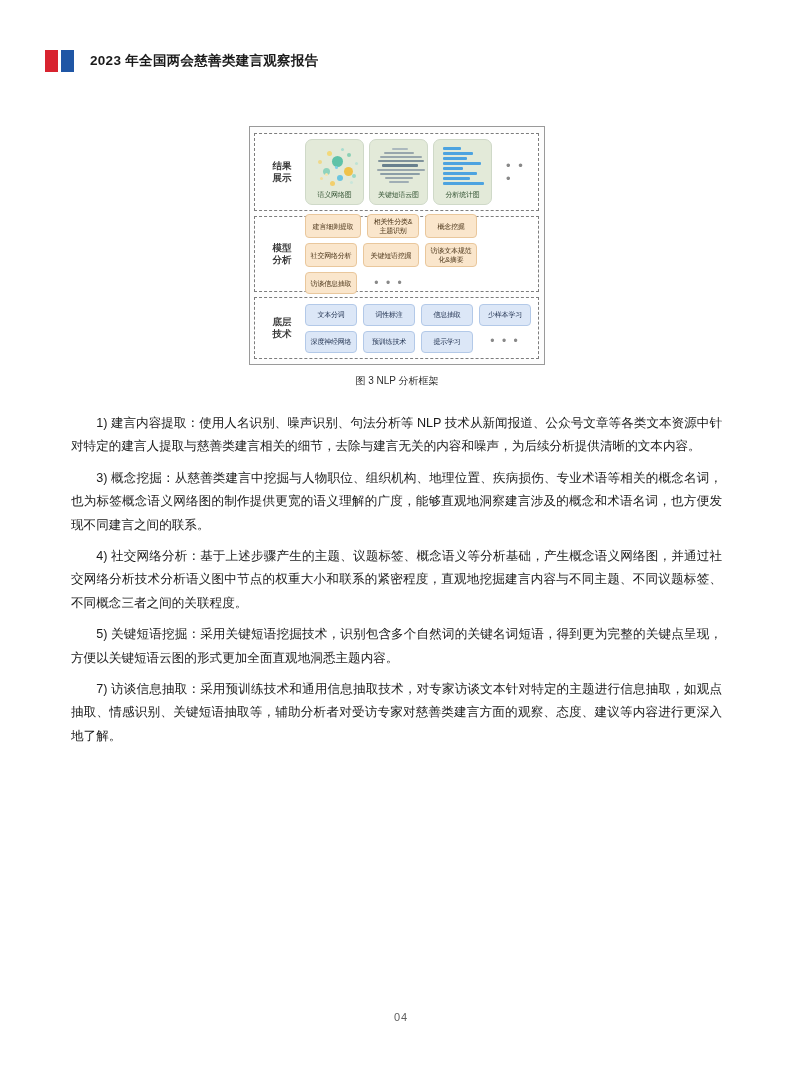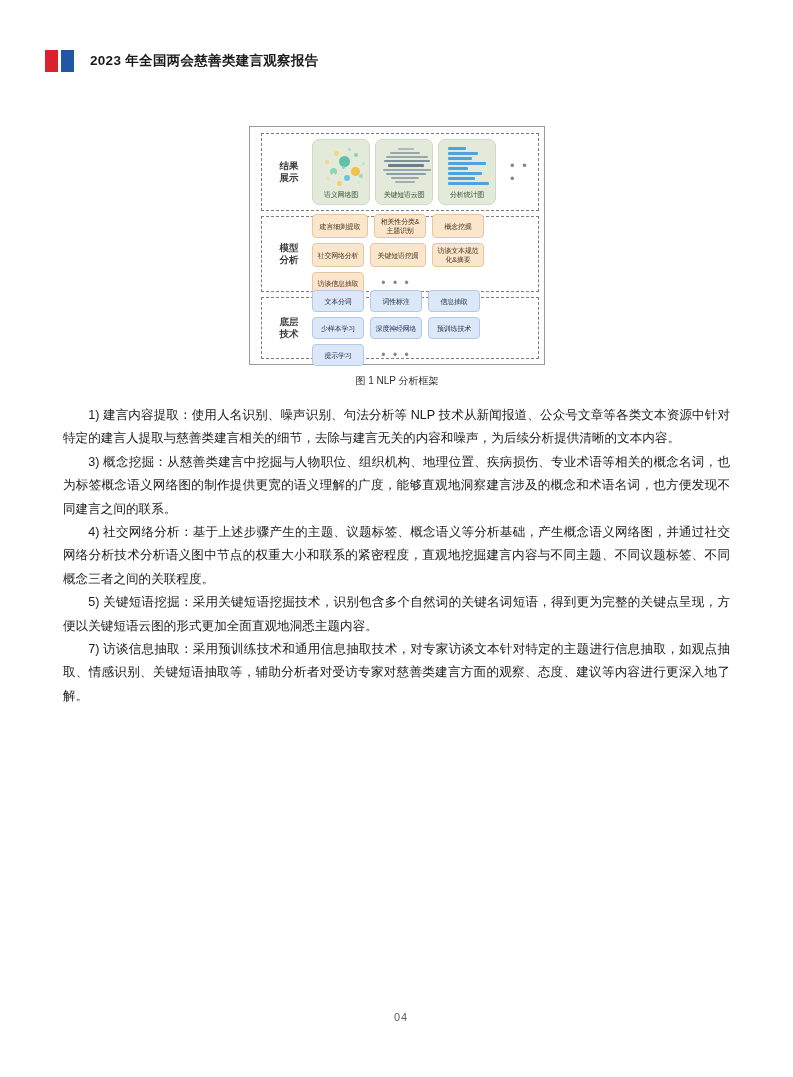--- a/index.html
+++ b/index.html
@@ -56,21 +56,21 @@
   .figure-wrap {
     position: absolute;
     left: 249px;
     top: 126px;
     width: 296px;
   }
   .figure-frame {
     box-sizing: border-box;
     border: 1px solid #9a9a9a;
     background: #fdfdfd;
-    padding: 6px 5px 5px 11px;
+    padding: 6px 5px 5px 4px;
   }
   .fig-section {
     box-sizing: border-box;
     border: 1px dashed #7d7d7d;
     display: flex;
     align-items: center;
     margin-bottom: 5px;
     background: #ffffff;
   }
   .fig-section:last-child { margin-bottom: 0; }
@@ -203,21 +203,21 @@
     left: 63px;
     top: 404px;
     width: 667px;
     font-size: 12.6px;
     line-height: 23.4px;
     color: #1a1a1a;
     text-align: justify;
     text-justify: inter-ideograph;
   }
   .body-text p {
-    margin: 0;
+    margin: 8px;
     text-indent: 2em;
   }
 
   
   .page-number {
     position: absolute;
     left: 9px; right: 0;
     top: 1011px;
     text-align: center;
     font-size: 11px;
@@ -338,21 +338,21 @@
             <div class="chip chip-blue w2">少样本学习</div>
             <div class="chip chip-blue w2">深度神经网络</div>
             <div class="chip chip-blue w2">预训练技术</div>
             <div class="chip chip-blue w2">提示学习</div>
             <div class="chip chip-blue w2 dots-chip">• • •</div>
           </div>
         </div>
       </div>
 
     </div>
-    <div class="fig-caption">图 1 NLP 分析框架</div>
+    <div class="fig-caption">图 3 NLP 分析框架</div>
   </div>
 
   <div class="body-text">
     <p>1) 建言内容提取：使用人名识别、噪声识别、句法分析等 NLP 技术从新闻报道、公众号文章等各类文本资源中针对特定的建言人提取与慈善类建言相关的细节，去除与建言无关的内容和噪声，为后续分析提供清晰的文本内容。</p>
     <p>3) 概念挖掘：从慈善类建言中挖掘与人物职位、组织机构、地理位置、疾病损伤、专业术语等相关的概念名词，也为标签概念语义网络图的制作提供更宽的语义理解的广度，能够直观地洞察建言涉及的概念和术语名词，也方便发现不同建言之间的联系。</p>
     <p>4) 社交网络分析：基于上述步骤产生的主题、议题标签、概念语义等分析基础，产生概念语义网络图，并通过社交网络分析技术分析语义图中节点的权重大小和联系的紧密程度，直观地挖掘建言内容与不同主题、不同议题标签、不同概念三者之间的关联程度。</p>
     <p>5) 关键短语挖掘：采用关键短语挖掘技术，识别包含多个自然词的关键名词短语，得到更为完整的关键点呈现，方便以关键短语云图的形式更加全面直观地洞悉主题内容。</p>
     <p>7) 访谈信息抽取：采用预训练技术和通用信息抽取技术，对专家访谈文本针对特定的主题进行信息抽取，如观点抽取、情感识别、关键短语抽取等，辅助分析者对受访专家对慈善类建言方面的观察、态度、建议等内容进行更深入地了解。</p>
   </div>
 

